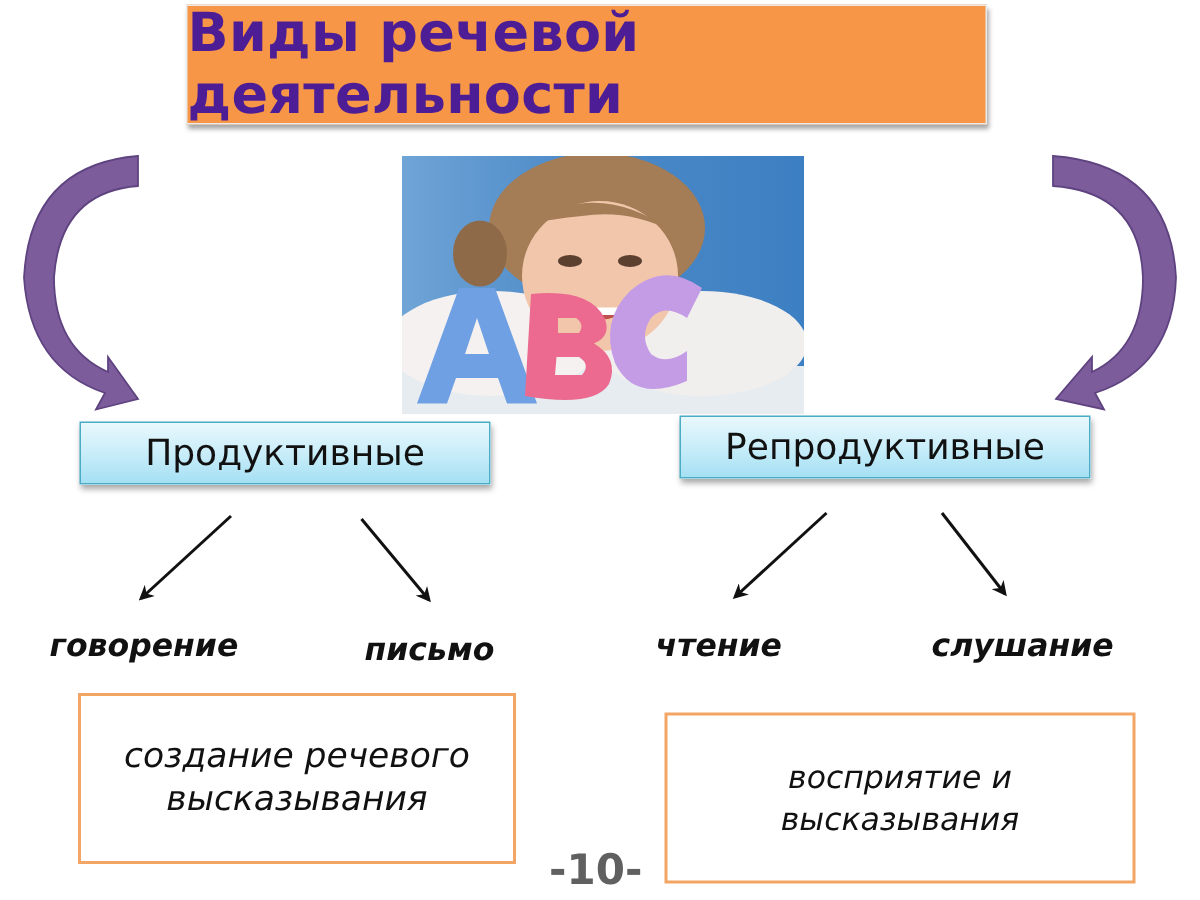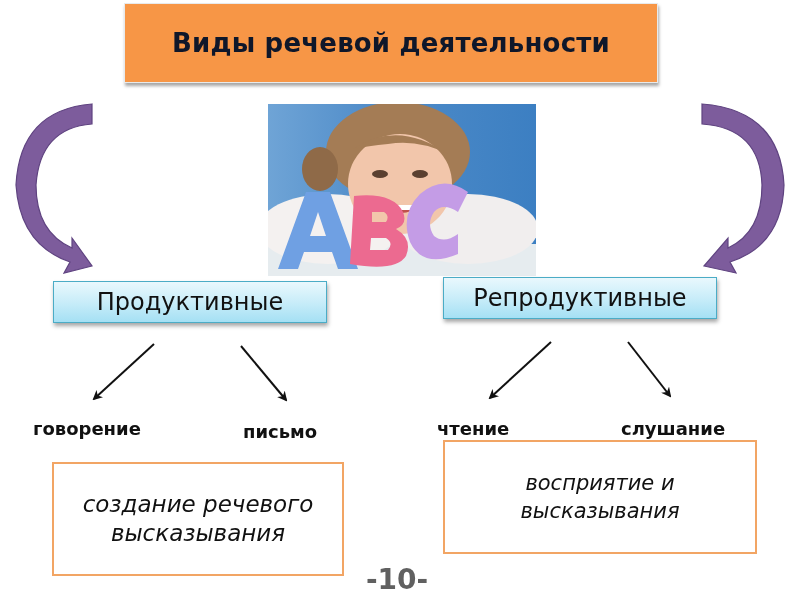--- a/index.html
+++ b/index.html
@@ -2,29 +2,29 @@
 <html><head>
 <meta charset="utf-8">
 <style>
   html, body { margin:0; padding:0; }
   body { width:800px; height:600px; background:#ffffff; position:relative; overflow:hidden;
          font-family:"Liberation Sans", "DejaVu Sans", sans-serif; }
   .title-box { position:absolute; left:124px; top:3px; width:532px; height:78px;
                background:#f79646; border:1px solid #e8eaeb;
                box-shadow:1px 3px 3px rgba(0,0,0,0.35);
                display:flex; align-items:center; justify-content:center; }
-  .title-text { color:#0f172a; font-size:26px; font-weight:bold; font-family:"DejaVu Sans", sans-serif; letter-spacing:0.2px; }
+  .title-text { color:#4c1d95; font-size:36px; font-weight:bold; font-family:"DejaVu Sans", sans-serif; letter-spacing:0.2px; }
   .photo { position:absolute; left:268px; top:104px; width:268px; height:172px; overflow:hidden;
            background:linear-gradient(90deg,#6fa4d6 0%,#4f8cc9 40%,#3c7fc2 100%); }
   .cat-box { position:absolute; height:40px; border:1px solid #4bacc6;
              background:linear-gradient(#e9f8fd 0%, #c9edf9 50%, #a5e0f4 100%);
              box-shadow:1px 3px 4px rgba(0,0,0,0.35);
              display:flex; align-items:center; justify-content:center; }
   .cat-text { font-size:24px; color:#111; font-family:"DejaVu Sans", sans-serif;text-align:center; }
-  .act { position:absolute; font-size:18px; font-weight:bold; color:#111;
+  .act { position:absolute; font-size:21px; font-weight:bold; font-style:italic; color:#111;
          font-family:"DejaVu Sans", sans-serif; }
   .desc-box { position:absolute; border:2px solid #f2a564; background:#fff;
               display:flex; align-items:center; justify-content:center; text-align:center;
               font-style:italic; color:#111; font-family:"DejaVu Sans", sans-serif; }
   .page-num { position:absolute; left:366px; top:563px; font-size:28px; font-weight:bold; color:#606060;
               font-family:"DejaVu Sans", sans-serif; }
   svg.overlay { position:absolute; left:0; top:0; }
 </style>
 </head>
 <body>
@@ -76,35 +76,35 @@
 
   <line x1="154" y1="344" x2="94" y2="399" stroke="#111" stroke-width="2" marker-end="url(#ah)"></line>
   <line x1="241" y1="346" x2="286" y2="400" stroke="#111" stroke-width="2" marker-end="url(#ah)"></line>
   <line x1="551" y1="342" x2="490" y2="398" stroke="#111" stroke-width="2" marker-end="url(#ah)"></line>
   <line x1="628" y1="342" x2="670" y2="396" stroke="#111" stroke-width="2" marker-end="url(#ah)"></line>
 </svg>
 
 <div class="cat-box" style="left:53px; top:281px; width:272px;">
   <span class="cat-text">Продуктивные</span>
 </div>
-<div class="cat-box" style="left:443px; top:277px; width:272px;">
+<div class="cat-box" style="left:453px; top:277px; width:272px;">
   <span class="cat-text">Репродуктивные</span>
 </div>
 
 <span class="act" style="left:33px; top:418px;">говорение</span>
 <span class="act" style="left:243px; top:421px;">письмо</span>
 <span class="act" style="left:437px; top:418px;">чтение</span>
 <span class="act" style="left:605px; top:418px;margin-left:16px;">слушание</span>
 
 <div class="desc-box" style="left:52px; top:462px; width:288px; height:110px; font-size:23px; line-height:29px;">
   <div>
     <div>создание речевого</div>
     <div>высказывания</div>
   </div>
 </div>
-<div class="desc-box" style="left:443px; top:440px; width:310px; height:110px; font-size:21px; line-height:28px;">
+<div class="desc-box" style="left:443px; top:475px; width:310px; height:110px; font-size:21px; line-height:28px;">
   <div>
     <div>восприятие и</div>
     <div>высказывания</div>
   </div>
 </div>
 
 <span class="page-num">-10-</span>
 
 </body></html>

